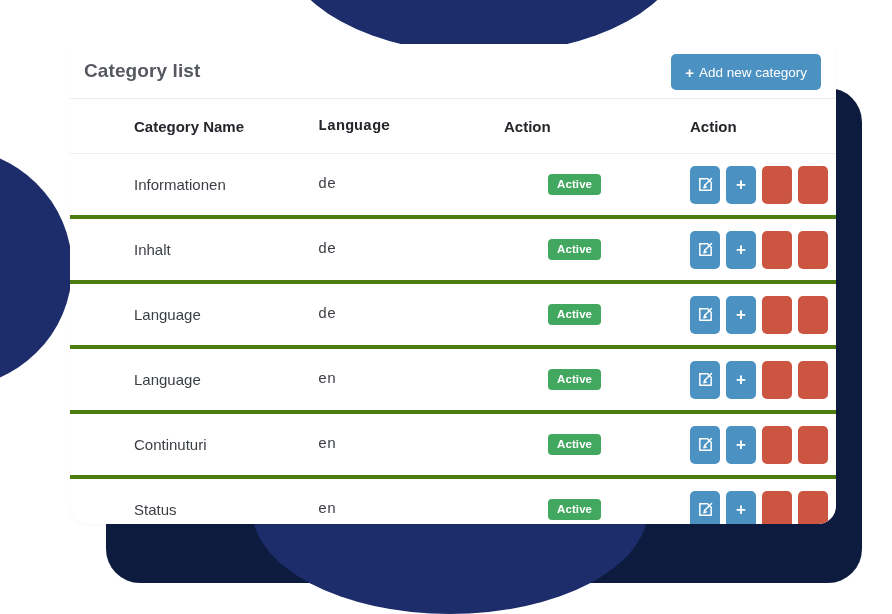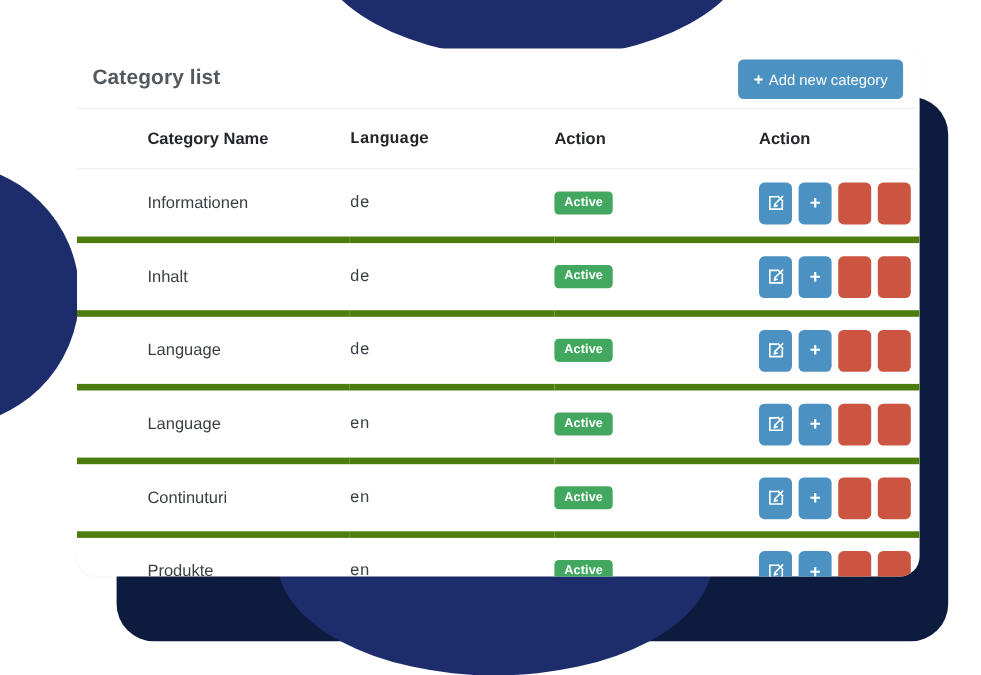--- a/index.html
+++ b/index.html
@@ -133,38 +133,39 @@
     padding: 14px 8px 14px 0;
     border-bottom: 1px solid #ededf0;
     height: 26px;
     vertical-align: middle;
   }
   table.cat-table td {
     font-size: 15px;
     color: #3b3f45;
     padding: 0 8px 0 0;
     height: 61px;
-    border-bottom: 6px solid #4d7c0f;
+    border-bottom: 4px solid #4d7c0f;
     vertical-align: middle;
   }
   .col-name  { width: 176px; padding-left: 64px !important; }
   .col-lang  { width: 178px; font-family: Liberation Mono, monospace; }
   .col-status{ width: 178px; }
   .col-action{ width: auto; }
 
   .badge-active {
     display: inline-block;
     background: #42a85f;
     color: #ffffff;
     font-size: 11.5px;
     font-weight: bold;
     padding: 5px 9px 5px 9px;
     border-radius: 4px;
     line-height: 1;
     letter-spacing: 0.1px;
+    margin-left: 44px;
   }
 
   .action-group {
     display: flex;
     gap: 6px;
     align-items: center;
   }
   .act-btn {
     width: 42px;
     height: 38px;
@@ -336,21 +337,21 @@
                 </button>
                 <button class="act-btn act-blue">
                   <span class="act-plus">+</span>
                 </button>
                 <button class="act-btn act-red"></button>
                 <button class="act-btn act-red"></button>
               </div>
             </td>
           </tr>
           <tr>
-            <td class="col-name">Produkte</td>
+            <td class="col-name">Status</td>
             <td class="col-lang">en</td>
             <td class="col-status"><span class="badge-active">Active</span></td>
             <td class="col-action">
               <div class="action-group">
                 <button class="act-btn act-blue">
                   <span>
                     <svg width="17" height="17" viewBox="0 0 24 24" fill="none" stroke="#ffffff" stroke-width="2.1" stroke-linecap="round" stroke-linejoin="round">
                       <path d="M4 4h9"></path>
                       <path d="M4 4v16h16v-9"></path>
                       <path d="M14.5 3.5l6 6"></path>

